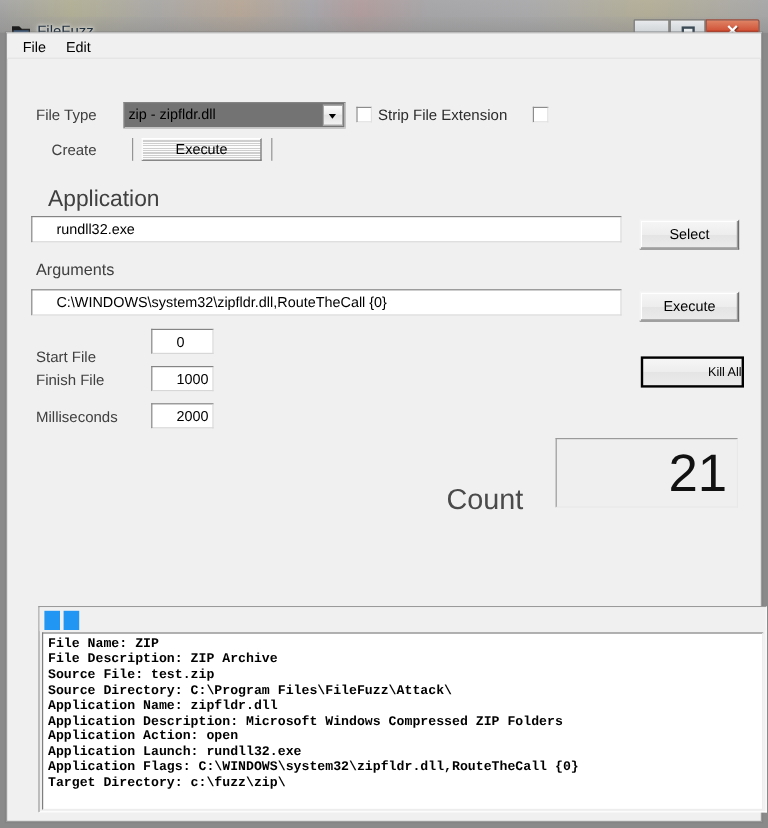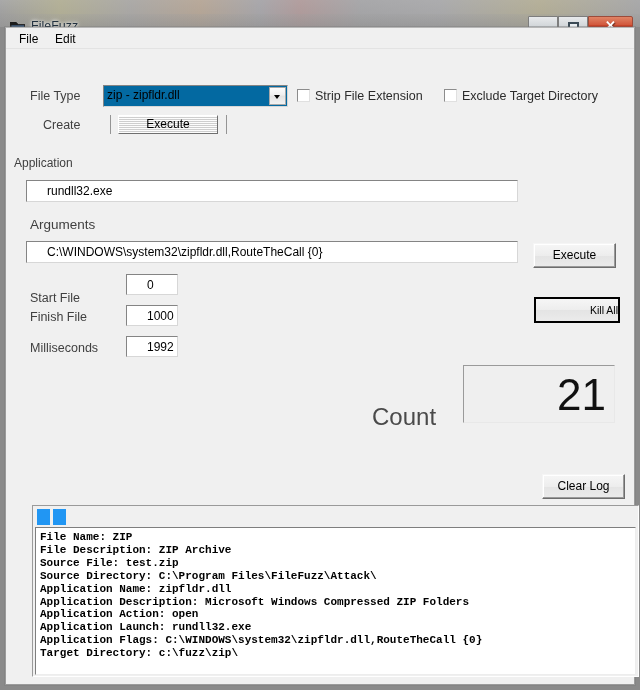--- a/index.html
+++ b/index.html
@@ -159,21 +159,21 @@
     line-height: 16px;
     overflow: hidden;
     white-space: nowrap;
   }
 
   
   #combo-filetype {
     position: absolute;
     left: 97px; top: 57px;
     width: 185px; height: 22px;
-    background: #0369a1;
+    background: #737373;
     border: 1px solid;
     border-color: #848484 #d7d7d7 #d7d7d7 #848484;
     box-sizing: border-box;
   }
   #combo-filetype .cvalue {
     position: absolute;
     left: 3px; top: 2px;
     font-size: 12px; color:#000;
     white-space: nowrap;
   }
@@ -366,55 +366,54 @@
       <div class="cvalue">zip - zipfldr.dll</div>
       <div id="combo-arrow">
         <div class="tri"></div>
       </div>
     </div>
 
     <div class="cb" style="left:291px; top:61px;"></div>
     <div class="lbl lbl-dark" style="left:309px; top:61px;">Strip File Extension</div>
 
     <div class="cb" style="left:438px; top:61px;"></div>
-    <div class="lbl lbl-dark" style="left:456px; top:61px;">Exclude Target Directory</div>
 
     <div class="lbl" style="left:37px; top:90px;">Create</div>
     <div class="focus-tick" id="tick-left"></div>
     <div id="btn-create-execute">Execute</div>
     <div class="focus-tick" id="tick-right"></div>
 
-    <div class="lbl" style="left:8px; top:128px; font-size:12px;">Application</div>
+    <div class="lbl" style="left:34px; top:128px; font-size:19px;">Application</div>
     <div class="tbox" style="left:20px; top:152px; width:492px; height:22px;">rundll32.exe</div>
+    <div class="btn" style="left:527px; top:155px; width:83px; height:25px; line-height:23px;">
+      <span>Select</span>
+    </div>
 
     <div class="lbl" style="left:24px; top:189px; font-size:13.5px;">Arguments</div>
     <div class="tbox" style="left:20px; top:213px; width:492px; height:22px;">C:\WINDOWS\system32\zipfldr.dll,RouteTheCall {0}</div>
     <div class="btn" style="left:527px; top:215px; width:83px; height:25px; line-height:23px;">
       <span>Execute</span>
     </div>
 
     <div class="lbl" style="left:24px; top:263px;">Start File</div>
     <div class="tbox" style="left:120px; top:246px; width:52px; height:21px;">0</div>
 
     <div class="lbl" style="left:24px; top:282px;">Finish File</div>
     <div class="tbox" style="left:120px; top:277px; width:52px; height:21px;">1000</div>
 
     <div class="lbl" style="left:24px; top:313px;">Milliseconds</div>
-    <div class="tbox" style="left:120px; top:308px; width:52px; height:21px;">1992</div>
+    <div class="tbox" style="left:120px; top:308px; width:52px; height:21px;">2000</div>
 
     <div id="btn-killall">Kill All</div>
 
     <div id="count-label">Count</div>
     <div id="count-box">
       <div id="count-value">21</div>
     </div>
 
-    <div class="btn" style="left:536px; top:446px; width:83px; height:25px; line-height:23px;">
-      <span>Clear Log</span>
-    </div>
 
     <div id="log-panel">
       <div id="log-toolbar">
         <div class="blue-box" id="blue-1" style="background: rgb(33, 150, 243);"></div>
         <div class="blue-box" id="blue-2" style="background: rgb(33, 150, 243);"></div>
       </div>
       <div id="log-text">File Name: ZIP
 File Description: ZIP Archive
 Source File: test.zip
 Source Directory: C:\Program Files\FileFuzz\Attack\

